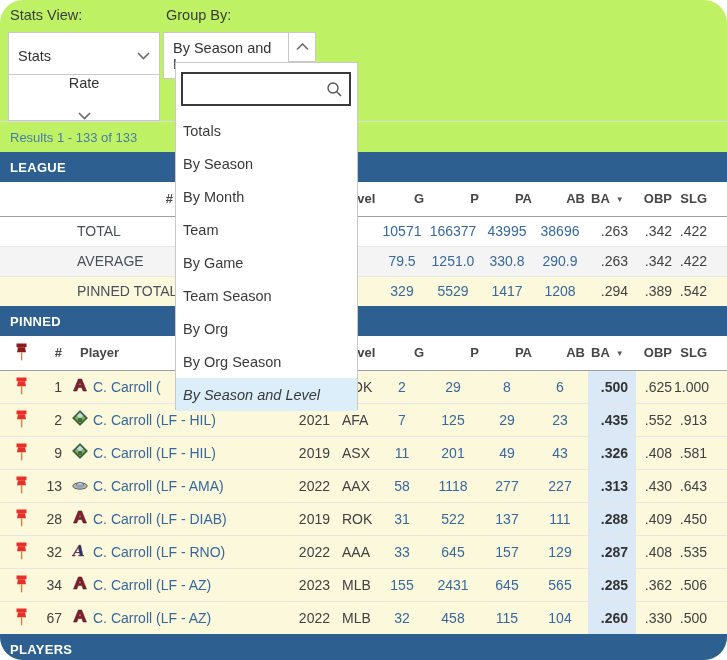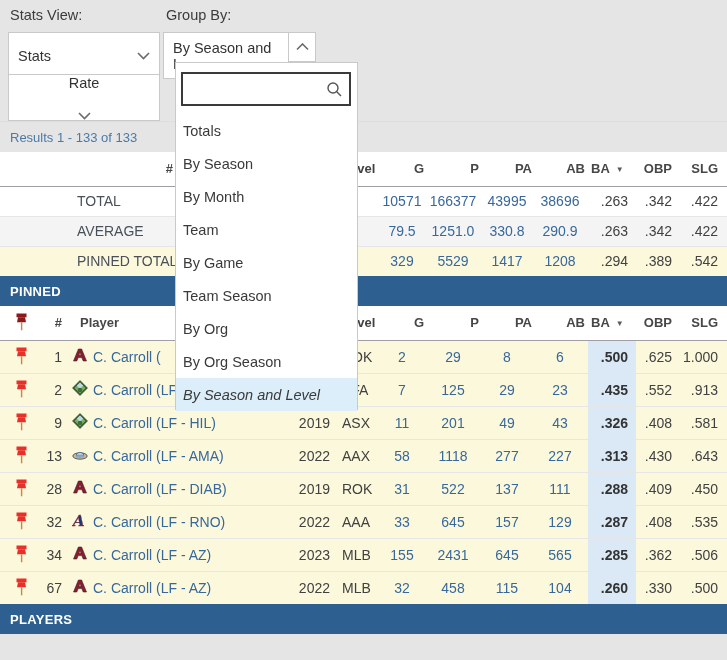--- a/index.html
+++ b/index.html
@@ -1,17 +1,17 @@
 <!DOCTYPE html>
 <html><head>
 <meta charset="utf-8">
 <style>
   html,body{margin:0;padding:0;background:#fff;}
-  .page{position:relative;width:727px;height:660px;background:#e5e5e5;overflow:hidden;
-        font-family:"Liberation Sans",sans-serif;color:#414141;}
+  .page{position:relative;width:727px;height:660px;background:#bef264;overflow:hidden;
+        font-family:"Liberation Sans",sans-serif;color:#414141;border-radius:23px;}
 
   
   .controls{position:relative;height:121px;}
   .lbl{position:absolute;font-size:14.5px;color:#3b3b3b;}
   .lbl-stats{left:10px;top:7px;}
   .lbl-group{left:166px;top:7px;}
   .select{position:absolute;background:#fff;border:1px solid #c9c9c9;height:47px;box-sizing:border-box;
           display:flex;align-items:center;justify-content:space-between;padding:0 9px;
           font-size:14.5px;color:#333;cursor:pointer;}
   .sel-stats{left:8px;top:32px;width:152px;}
@@ -40,21 +40,21 @@
   .lg tbody tr:last-child,.pn tbody tr:last-child{border-bottom:none;}
   .row-white{background:#fff;}
   .row-gray{background:#f4f4f4;}
   .row-yellow{background:#fcf8dc;}
   .c-num{text-align:right;padding-right:4px;color:#414141;}
   .c-season{text-align:right;padding-right:2px;color:#414141;}
   .c-level{text-align:left;padding-left:10px;color:#414141;}
   .c-g,.c-p,.c-pa,.c-ab{text-align:right;padding-right:3px;}
   .c-ba{text-align:right;padding-right:8px;}
   .c-obp{text-align:right;padding-right:2px;}
-  .c-slg{text-align:right;padding-right:9px;}
+  .c-slg{text-align:right;padding-right:20px;}
   .link{color:#38689b;cursor:pointer;text-align:center;}
   .dark{color:#414141;}
   .pn td.c-ba{background:#dbe9f7;font-weight:bold;color:#333;}
   .c-label{padding-left:77px;color:#49505a;}
   th.h-num-lg{text-align:right;padding-right:7px;}
   th.h-player-lg{text-align:left;padding-left:63px;}
   th.h-num-pn{text-align:right;padding-right:4px;}
   th.h-player-pn{text-align:left;padding-left:14px;}
   th.h-ba{text-align:left;padding-left:3px;}
   .tri{font-size:8px;color:#5a5a5a;margin-left:6px;vertical-align:1px;}
@@ -106,20 +106,21 @@
             <polyline points="1,6.5 6.5,1 12,6.5" fill="none" stroke="#6b6b6b" stroke-width="1.6"></polyline>
           </svg>
       </span>
     </div>
   </div>
 
   <div class="results">
     <span>Results 1 - 133 of 133</span>
   </div>
 
+  <div class="bar">LEAGUE</div>
   <table class="lg">
     <colgroup>
       <col style="width:180px">
         <col style="width:75px">
         <col style="width:77px">
         <col style="width:48px">
       <col style="width:47px">
         <col style="width:55px">
         <col style="width:53px">
         <col style="width:53px">

